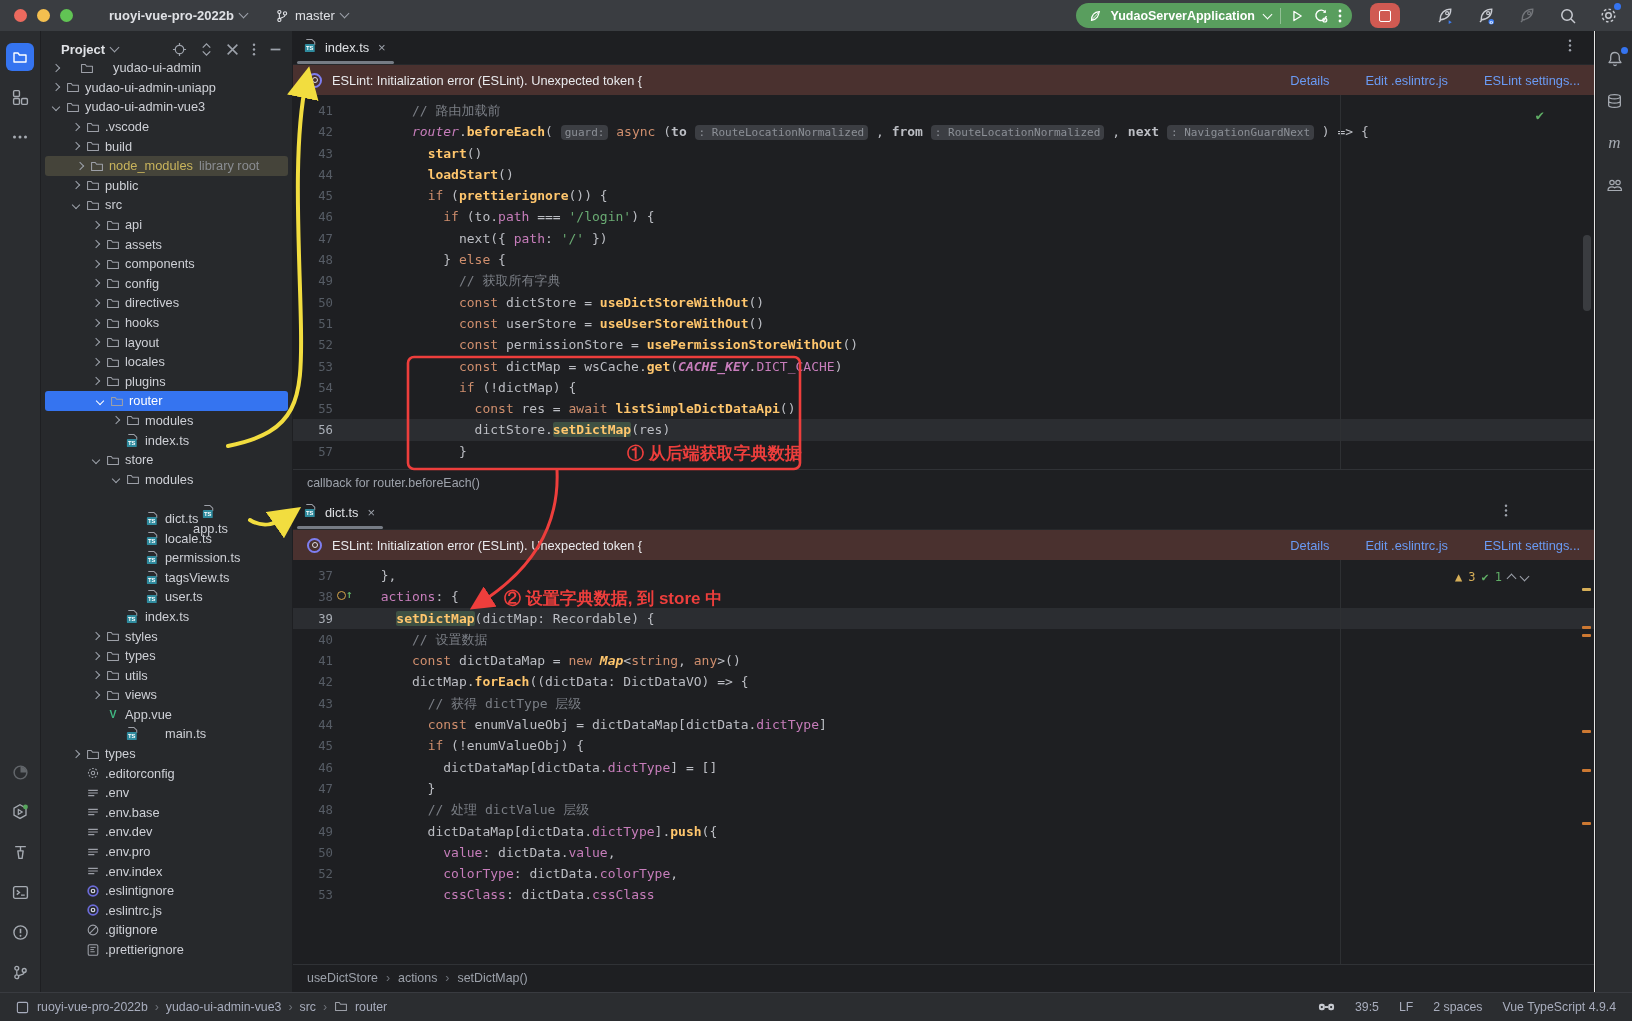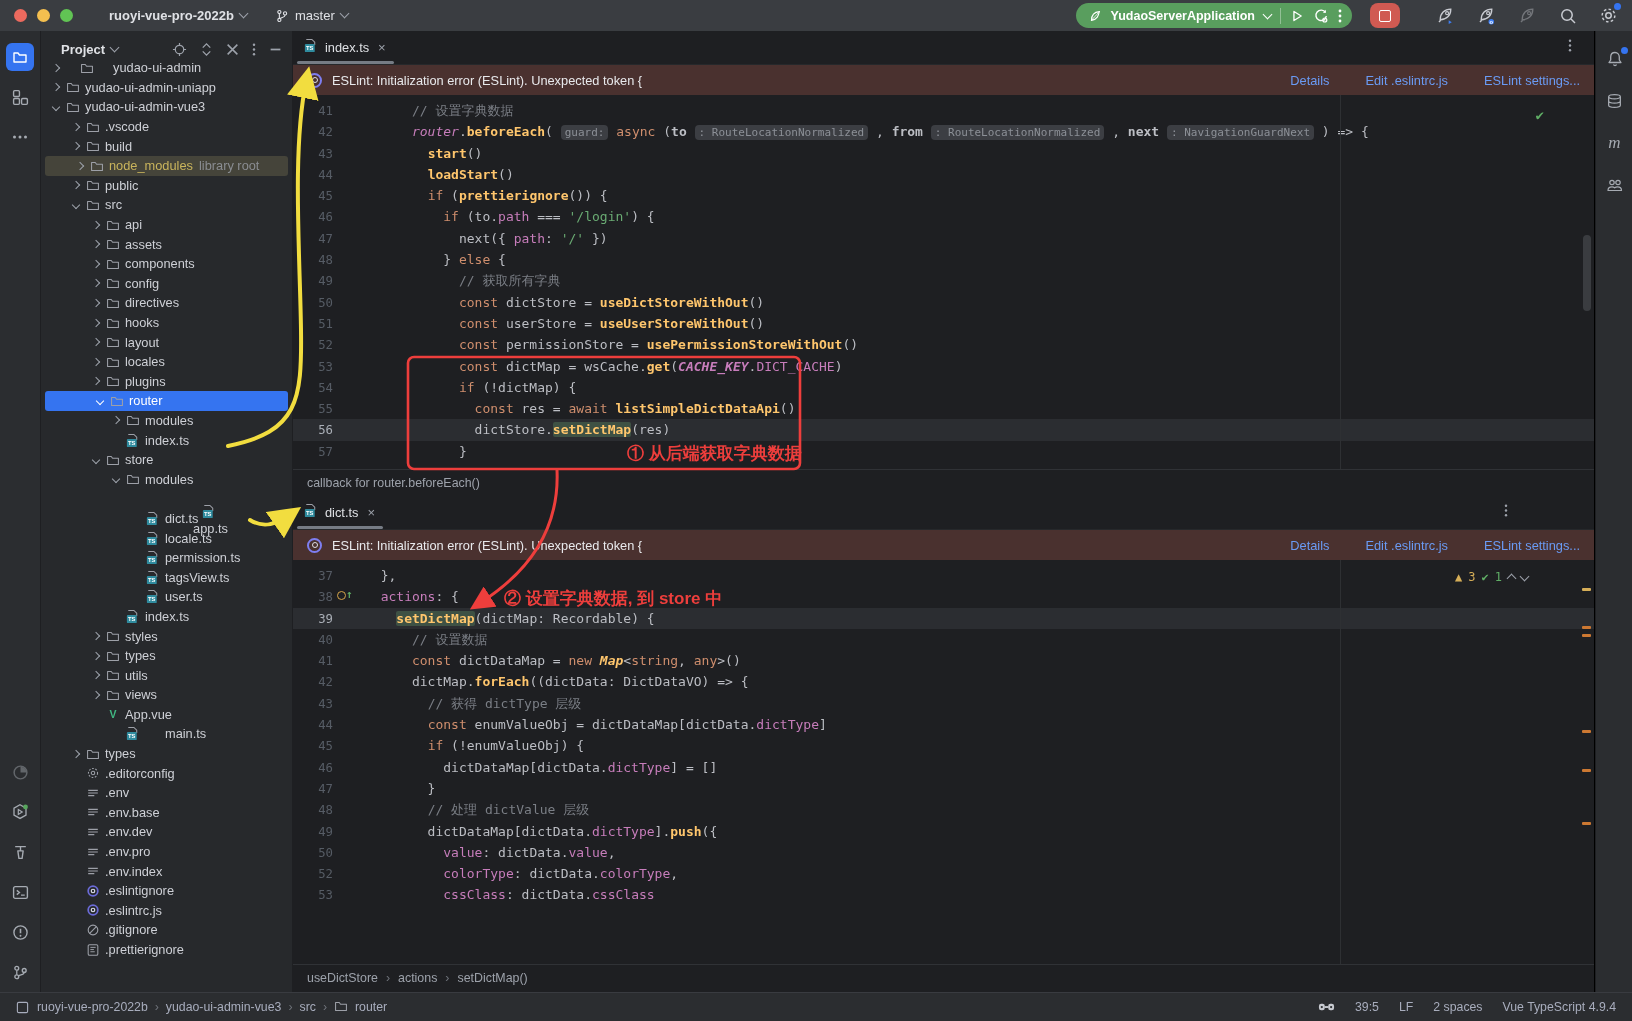--- a/index.html
+++ b/index.html
@@ -1,16 +1,16 @@
 <!DOCTYPE html>
 <html><head>
 <meta charset="utf-8">
 <style>
   html,body{margin:0;padding:0;background:#131314;}
-  #app{position:relative;width:1632px;height:1021px;background:#000000;overflow:hidden;
+  #app{position:relative;width:1632px;height:1021px;background:#e5e5e5;overflow:hidden;
        font-family:"Liberation Sans",sans-serif;color:#ced0d6;font-size:13px;}
   
   #titlebar{position:absolute;left:0;top:0;width:1632px;height:31px;background:#3a3d41;
             display:flex;align-items:center;padding:0 14px;box-sizing:border-box;gap:10px;}
   .tl{width:13px;height:13px;border-radius:50%;display:inline-block;}
   .tl.red{background:#ec6a5e}.tl.yel{background:#f4bf4f}.tl.grn{background:#61c454}
   .tb-label{color:#dfe1e5;font-weight:600;font-size:13px;display:flex;align-items:center;gap:6px;}
   .chevcss{width:6px;height:6px;border-right:1.6px solid #9da2ab;border-bottom:1.6px solid #9da2ab;
            transform:rotate(45deg);display:inline-block;margin-top:-4px;}
   .tb-branch{display:flex;align-items:center;gap:6px;color:#dfe1e5;font-size:13px;margin-left:18px;}
@@ -769,21 +769,21 @@
           </span>
         <span>ESLint: Initialization error (ESLint). Unexpected token {</span>
         <span class="spacer"></span>
         <a href="#">Details</a>
         <a href="#">Edit .eslintrc.js</a>
         <a href="#">ESLint settings...</a>
       </div>
       <div class="code-wrap">
         <div class="margin-guide"></div>
         <div class="lines" id="lines0">
-            <div class="cl"><span class="ln">41</span><span class="lt"><span class="tk-v">      </span><span class="tk-c">// 设置字典数据</span></span></div>
+            <div class="cl"><span class="ln">41</span><span class="lt"><span class="tk-v">      </span><span class="tk-c">// 路由加载前</span></span></div>
             <div class="cl"><span class="ln">42</span><span class="lt"><span class="tk-v">      </span><span class="tk-it">router</span><span class="tk-v">.</span><span class="tk-f">beforeEach</span><span class="tk-v">( </span><span class="tk-hint">guard:</span><span class="tk-v"> </span><span class="tk-k">async</span><span class="tk-v"> (</span><span class="tk-b">to</span><span class="tk-v"> </span><span class="tk-hint">: RouteLocationNormalized</span><span class="tk-v"> , </span><span class="tk-b">from</span><span class="tk-v"> </span><span class="tk-hint">: RouteLocationNormalized</span><span class="tk-v"> , </span><span class="tk-b">next</span><span class="tk-v"> </span><span class="tk-hint">: NavigationGuardNext</span><span class="tk-v"> ) =&gt; {</span></span></div>
             <div class="cl"><span class="ln">43</span><span class="lt"><span class="tk-v">        </span><span class="tk-f">start</span><span class="tk-v">()</span></span></div>
             <div class="cl"><span class="ln">44</span><span class="lt"><span class="tk-v">        </span><span class="tk-f">loadStart</span><span class="tk-v">()</span></span></div>
             <div class="cl"><span class="ln">45</span><span class="lt"><span class="tk-v">        </span><span class="tk-k">if</span><span class="tk-v"> (</span><span class="tk-f">prettierignore</span><span class="tk-v">()) {</span></span></div>
             <div class="cl"><span class="ln">46</span><span class="lt"><span class="tk-v">          </span><span class="tk-k">if</span><span class="tk-v"> (to.</span><span class="tk-p">path</span><span class="tk-v"> === </span><span class="tk-s">'/login'</span><span class="tk-v">) {</span></span></div>
             <div class="cl"><span class="ln">47</span><span class="lt"><span class="tk-v">            next({ </span><span class="tk-p">path</span><span class="tk-v">: </span><span class="tk-s">'/'</span><span class="tk-v"> })</span></span></div>
             <div class="cl"><span class="ln">48</span><span class="lt"><span class="tk-v">          } </span><span class="tk-k">else</span><span class="tk-v"> {</span></span></div>
             <div class="cl"><span class="ln">49</span><span class="lt"><span class="tk-v">            </span><span class="tk-c">// 获取所有字典</span></span></div>
             <div class="cl"><span class="ln">50</span><span class="lt"><span class="tk-v">            </span><span class="tk-k">const</span><span class="tk-v"> dictStore = </span><span class="tk-f">useDictStoreWithOut</span><span class="tk-v">()</span></span></div>
             <div class="cl"><span class="ln">51</span><span class="lt"><span class="tk-v">            </span><span class="tk-k">const</span><span class="tk-v"> userStore = </span><span class="tk-f">useUserStoreWithOut</span><span class="tk-v">()</span></span></div>

